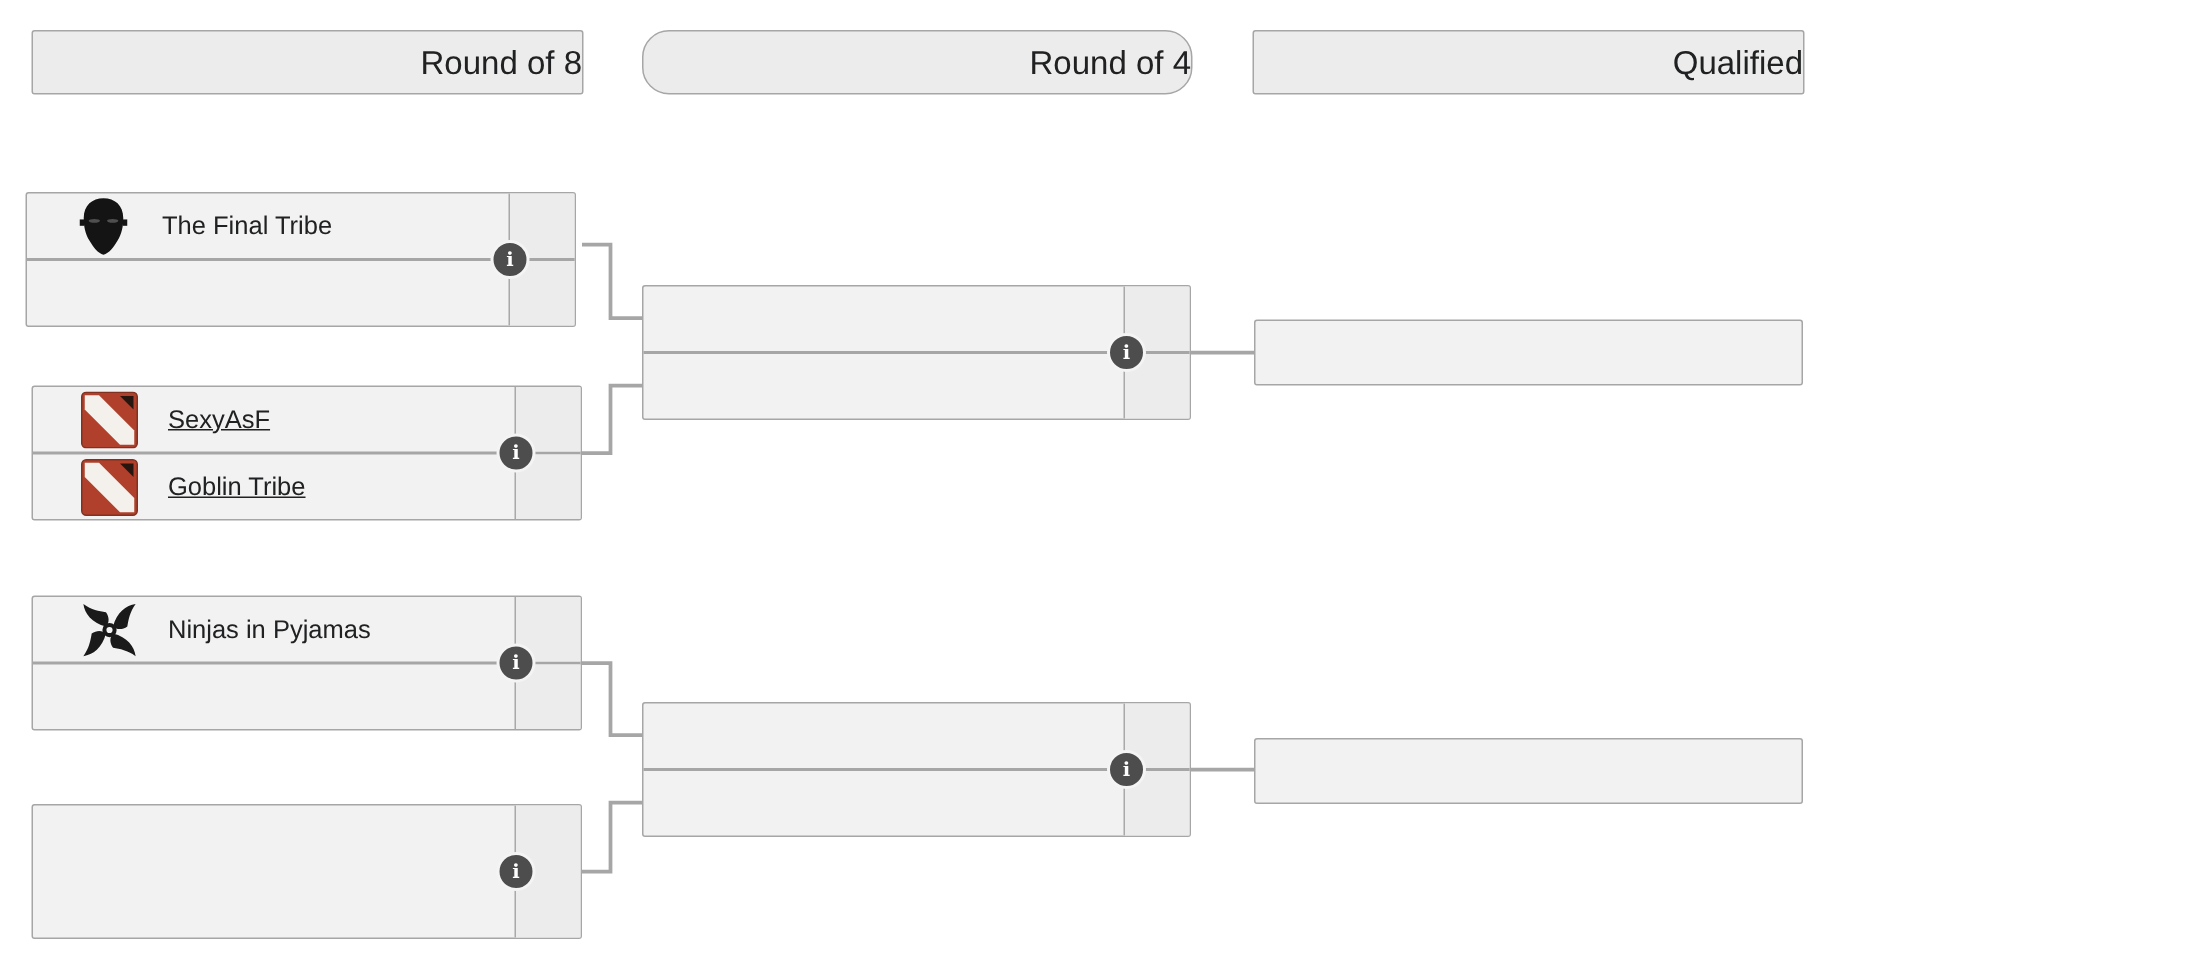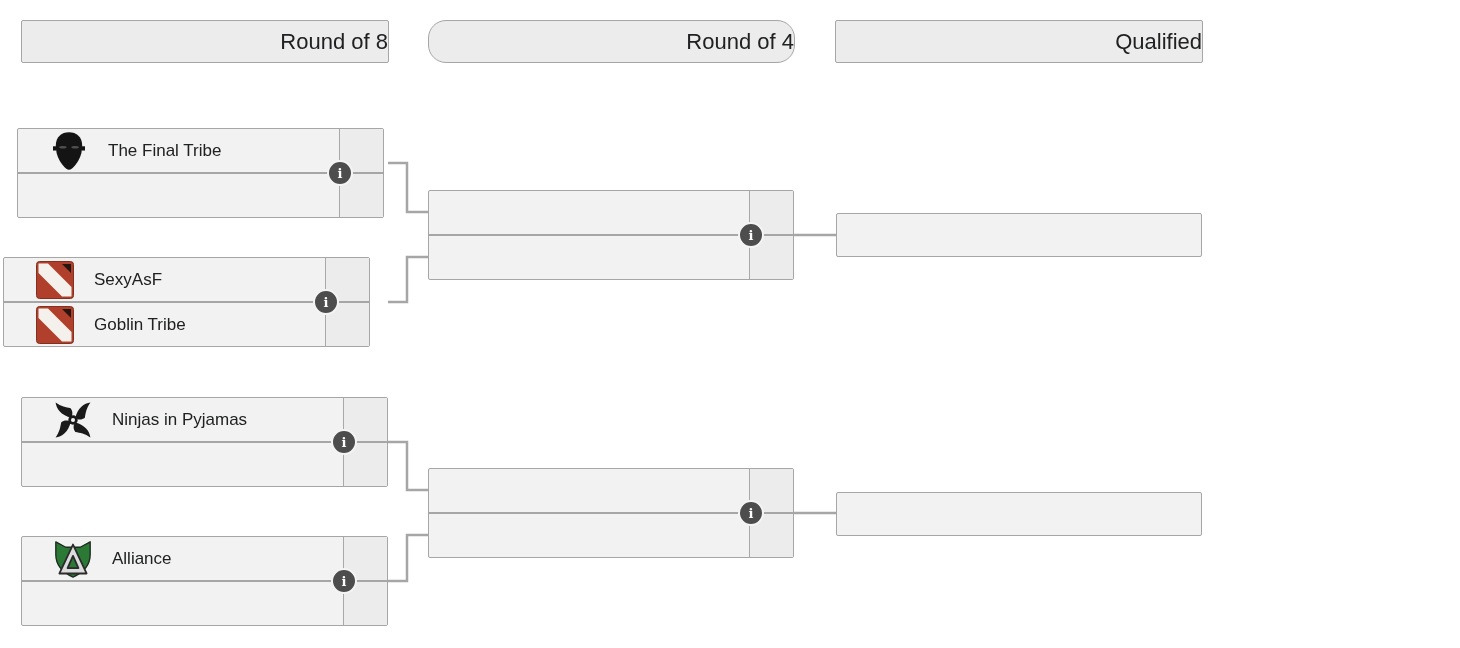--- a/index.html
+++ b/index.html
@@ -84,21 +84,21 @@
     </div>
     <div class="team-row">
       <div class="team-cell">
         <span class="team-name"></span>
       </div>
       <div class="score-cell"></div>
     </div>
     <div class="info-badge">i</div>
   </div>
 
-  <div class="match" style="left:3px;top:257px;">
+  <div class="match" style="left:21px;top:257px;text-decoration:underline;">
     <div class="team-row top">
       <div class="team-cell">
         <span class="logo-slot">
           <svg width="38" height="38" viewBox="0 0 38 38">
             <rect x="0.5" y="0.5" width="37" height="37" rx="3" fill="#b0402c" stroke="#82301f" stroke-width="1"></rect>
             <polygon points="2.5,2.5 12,2.5 35.5,26 35.5,35.5 26,35.5 2.5,12" fill="#f4f1ec"></polygon>
             <polygon points="26,3 35,3 35,12" fill="#27160f"></polygon>
           </svg>
         </span>
         <span class="team-name">SexyAsF</span>
@@ -143,32 +143,20 @@
     <div class="team-row">
       <div class="team-cell">
         <span class="team-name"></span>
       </div>
       <div class="score-cell"></div>
     </div>
     <div class="info-badge">i</div>
   </div>
 
   <div class="match" style="left:21px;top:536px;">
-    <div class="team-row top">
-      <div class="team-cell">
-        <span class="logo-slot">
-          <svg width="40" height="38" viewBox="0 0 44 42">
-            <path d="M3,2 L14,8 L30,8 L41,2 L41,16 C41,28 33,36 22,41 C11,36 3,28 3,16 Z" fill="#2a7a36" stroke="#1d2b20" stroke-width="1.5" stroke-linejoin="round"></path>
-            <path fill-rule="evenodd" d="M22,5 L37,37 L7,37 Z M22,17.5 L28,31 L16,31 Z" fill="#dcdcdc" stroke="#2b2b2b" stroke-width="2" stroke-linejoin="round"></path>
-          </svg>
-        </span>
-        <span class="team-name">Alliance</span>
-      </div>
-      <div class="score-cell"></div>
-    </div>
     <div class="team-row">
       <div class="team-cell">
         <span class="team-name"></span>
       </div>
       <div class="score-cell"></div>
     </div>
     <div class="info-badge">i</div>
   </div>
 
   <div class="match r4" style="left:428px;top:190px;">

